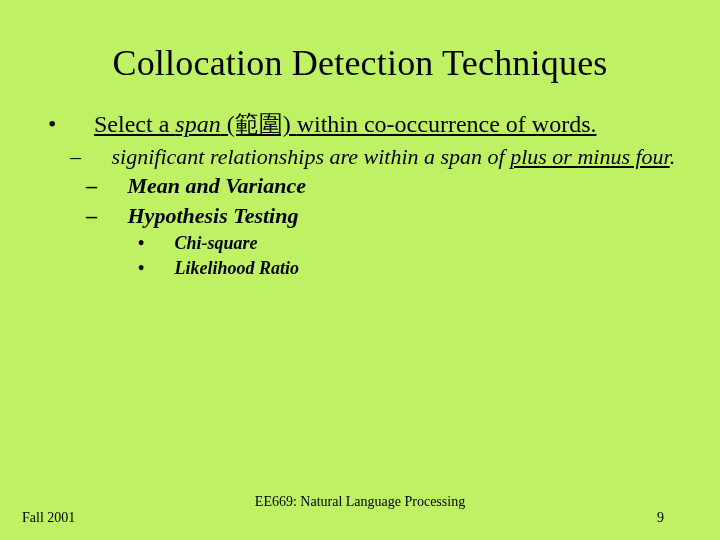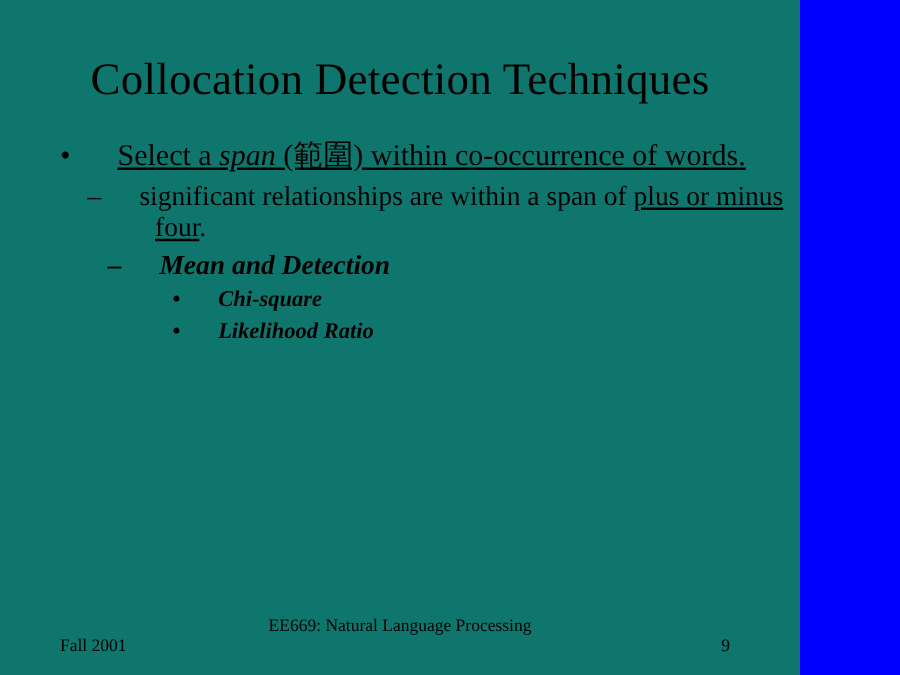--- a/index.html
+++ b/index.html
@@ -9,22 +9,22 @@
     height: 540px;
     overflow: hidden;
   }
   body {
     background: #0000ff;
     font-family: "Times New Roman", Times, serif;
     color: #000;
     position: relative;
   }
   .slide {
-    background: #0f766e;
-    width: 640px;
+    background: #bef264;
+    width: 720px;
     height: 540px;
     position: relative;
     box-sizing: border-box;
   }
   .title {
     font-size: 36px;
     text-align: center;
     padding-top: 42px;
     padding-bottom: 24px;
     font-weight: normal;
@@ -48,20 +48,21 @@
   .underline { text-decoration: underline; }
   .italic { font-style: italic; }
 
   .l2 {
     font-size: 22px;
     padding-left: 36px;
     text-indent: -18px;
     margin-top: 2px;
     margin-bottom: 4px;
     line-height: 1.15;
+    font-style: italic;
   }
   .l2 .dash {
     display: inline-block;
     width: 18px;
     margin-left: -18px;
   }
 
   .l2b {
     font-size: 22px;
     padding-left: 52px;
@@ -111,21 +112,21 @@
   .footer {
     position: absolute;
     bottom: 14px;
     left: 0;
     width: 100%;
     font-size: 14px;
     color: #000;
   }
   .footer .left {
     position: absolute;
-    left: 48px;
+    left: 22px;
     bottom: 0;
   }
   .footer .center {
     position: absolute;
     left: 0;
     right: 0;
     text-align: center;
     bottom: 16px;
   }
   .footer .right {
@@ -153,21 +154,25 @@
     </div>
 
     <div class="l2">
       <span class="dash">–</span>
       <span>significant relationships are within a span of </span><span class="underline">plus or minus four</span><span>.</span>
     </div>
 
 
     <div class="l2b">
       <span class="dash">–</span>
-      <span>Mean and Detection</span>
+      <span>Mean and Variance</span>
+    </div>
+    <div class="l2b">
+      <span class="dash">–</span>
+      <span>Hypothesis Testing</span>
     </div>
 
     <div class="l3">
       <span class="dot">•</span>
       <span>Chi-square</span>
     </div>
     <div class="l3">
       <span class="dot">•</span>
       <span>Likelihood Ratio</span>
     </div>

